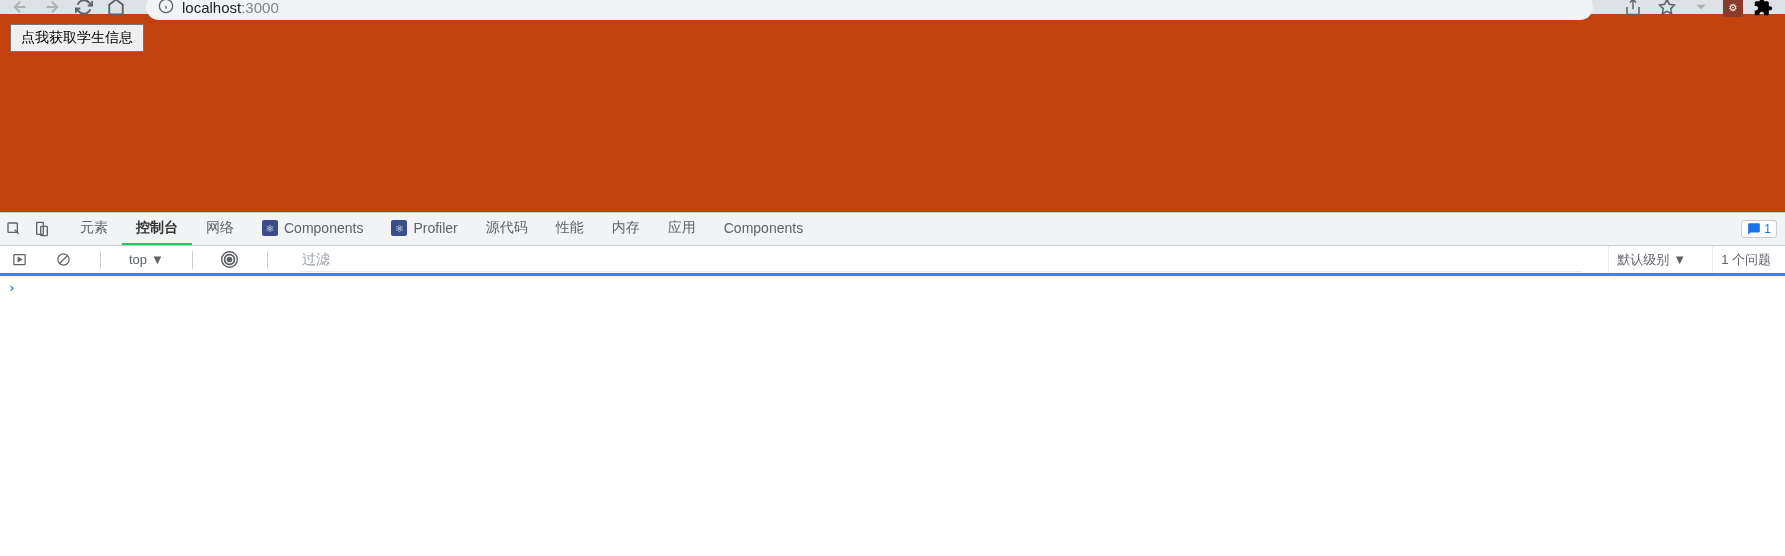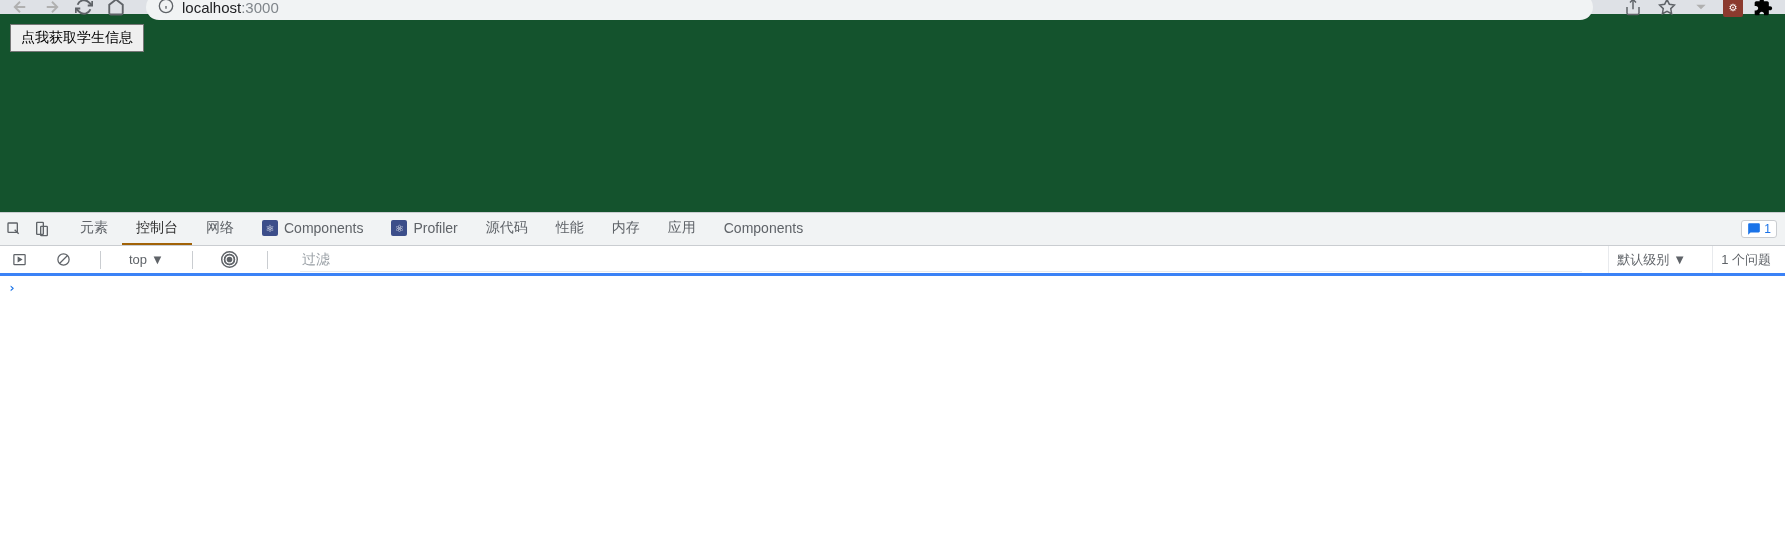--- a/index.html
+++ b/index.html
@@ -62,21 +62,21 @@
       display: flex;
       align-items: center;
       justify-content: center;
     }
     .ext-icon.red { background: #8b3a2e; color: #fff; font-size: 10px; border-radius: 2px; }
     .ext-icon.puzzle { color: #000; }
     
     
     .page-content {
       height: 198px;
-      background: #14532d;
+      background: #c2410c;
       padding: 10px;
     }
     .page-btn {
       border: 1px solid #767676;
       background: #efefef;
       padding: 4px 10px;
       font-size: 14px;
       cursor: pointer;
       font-family: inherit;
     }
@@ -116,22 +116,23 @@
       display: flex;
       align-items: center;
       gap: 6px;
       color: #5f6368;
       cursor: pointer;
       font-size: 14px;
       border-bottom: 2px solid transparent;
     }
     .dt-tab.active {
       color: #1a73e8;
-      border-bottom: 2px solid #a16207;
+      border-bottom: 2px solid #22c55e;
       color: #333;
+      font-weight: bold;
     }
     .tab-react-icon {
       width: 16px;
       height: 16px;
       background: #3c4e8a;
       display: inline-flex;
       align-items: center;
       justify-content: center;
       color: #fff;
       font-size: 10px;

